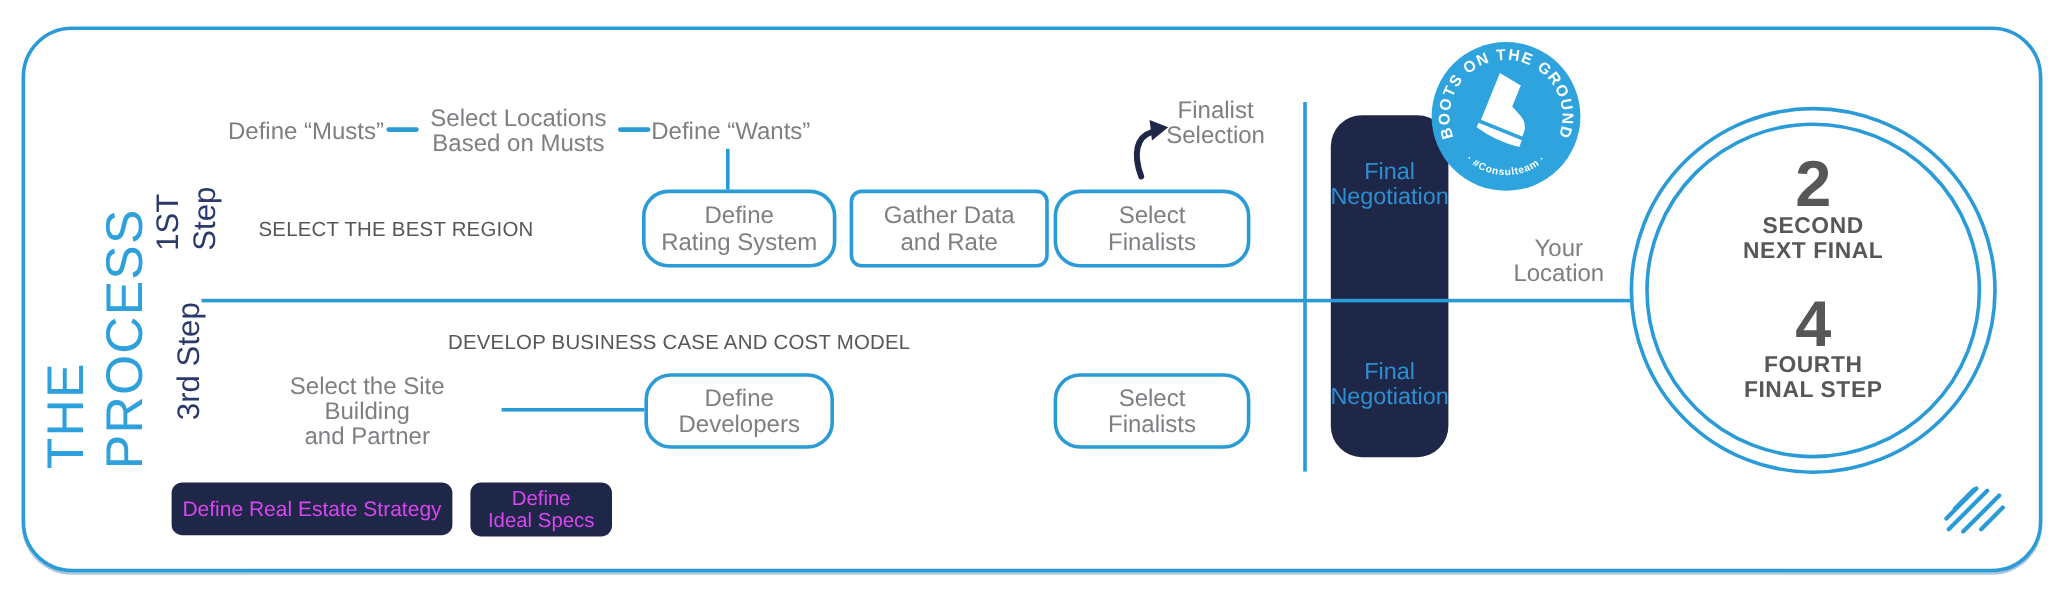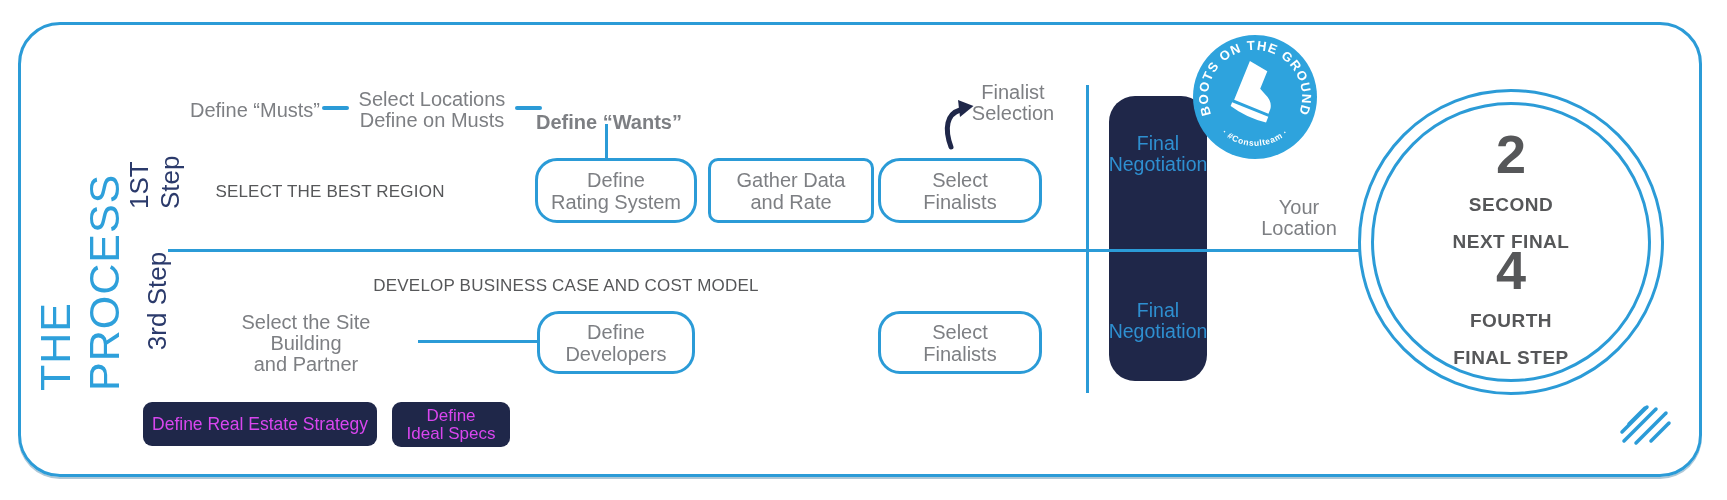--- a/index.html
+++ b/index.html
@@ -17,21 +17,21 @@
   .hconn{left:418px;top:340px;width:119px;height:3px;background:#2B9BD7;}
   .vtext{display:flex;align-items:center;justify-content:center;transform:rotate(-90deg);}
   .title{left:-60px;top:227px;width:280px;height:48px;font-size:43px;letter-spacing:1px;color:#2EA0DB;}
   .steplabel{width:100px;height:28px;font-size:26px;color:#2B3A6B;}
   .s1{left:105px;top:145px;}
   .s3{left:107px;top:287px;}
   .flowtext{display:flex;align-items:center;justify-content:center;text-align:center;
             color:#7D7F83;font-size:20px;line-height:21px;white-space:pre-line;}
   .f0{left:175px;top:88px;width:160px;height:44px;}
   .f1{left:352px;top:88px;width:160px;height:44px;}
-  .f2{left:529px;top:100px;width:160px;height:44px;font-weight:bold;}
+  .f2{left:529px;top:88px;width:160px;height:44px;}
   .callout{left:953px;top:81px;width:120px;height:44px;text-align:center;}
   .lead{left:216px;top:321px;width:180px;height:44px;}
   .yourloc{left:1239px;top:196px;width:120px;height:44px;}
   .bheader{display:flex;align-items:center;justify-content:center;font-weight:normal;color:#565759;
            white-space:nowrap;letter-spacing:.2px;}
   .h1{left:220px;top:182px;width:220px;height:20px;font-size:17px;}
   .h2{left:386px;top:276px;width:360px;height:20px;font-size:17px;}
   .pbox{display:flex;align-items:center;justify-content:center;text-align:center;
         border:3px solid #2B9BD7;border-radius:22px;color:#7D7F83;font-size:20px;line-height:22px;
         white-space:pre-line;background:#fff;box-sizing:border-box;}
@@ -52,21 +52,21 @@
             text-align:center;color:#2E8FD0;font-size:19.5px;line-height:21px;white-space:pre-line;}
   .neg1{top:35px;height:46px;}
   .neg2{top:201px;height:47px;}
   .ring{border:3px solid #2B9BD7;border-radius:50%;box-sizing:border-box;background:transparent;}
   .ringout{left:1358px;top:89px;width:306px;height:306px;}
   .ringin{left:1371px;top:102px;width:280px;height:280px;}
   .circblock{width:200px;display:flex;flex-direction:column;align-items:center;color:#565759;}
   .cb2{left:1411px;top:130px;}
   .cb4{left:1411px;top:246px;}
   .cnum{font-size:54px;line-height:48px;font-weight:bold;}
-  .cword{font-size:19px;line-height:21px;font-weight:bold;letter-spacing:.5px;margin-top:16px;}
+  .cword{font-size:19px;line-height:21px;font-weight:bold;letter-spacing:.5px;}
   .overlay{left:0;top:0;width:1727px;height:500px;z-index:6;pointer-events:none;}
 </style>
 </head>
 <body>
 
 <div class="canvas">
 
   <div class="abs frame"></div>
 
   <div class="abs hline"></div>
@@ -75,21 +75,21 @@
   <div class="abs dash dash2"></div>
   <div class="abs vconn"></div>
   <div class="abs hconn"></div>
 
   <div class="abs vtext title">THE PROCESS</div>
   <div class="abs vtext steplabel s1">1ST Step</div>
   <div class="abs vtext steplabel s3">3rd Step</div>
 
   <div class="abs flowtext f0">Define “Musts”</div>
   <div class="abs flowtext f1">Select Locations
-Define on Musts</div>
+Based on Musts</div>
   <div class="abs flowtext f2">Define “Wants”</div>
   <div class="abs bheader h1">SELECT THE BEST REGION</div>
   <div class="abs pbox r1 b1">Define
 Rating System</div>
   <div class="abs pbox r1 b2">Gather Data
 and Rate</div>
   <div class="abs pbox r1 b3">Select
 Finalists</div>
   <div class="abs flowtext callout">Finalist
 Selection</div>

